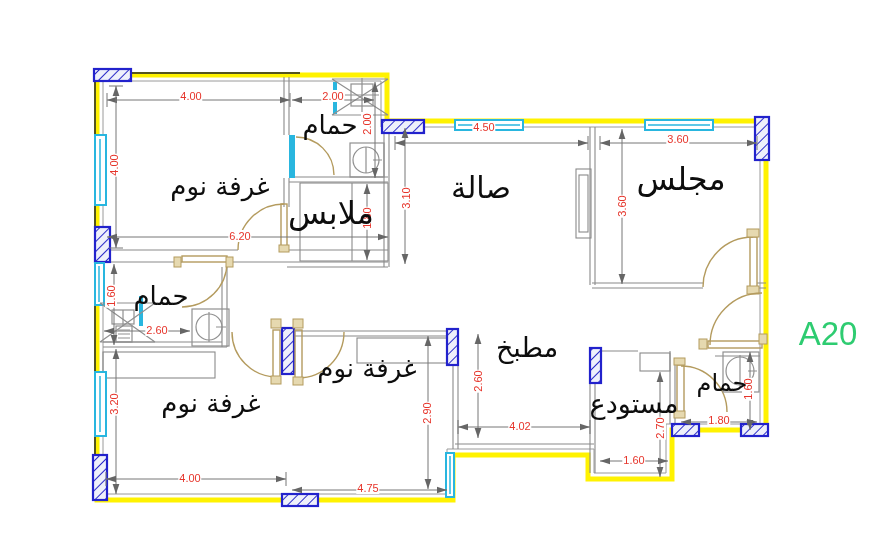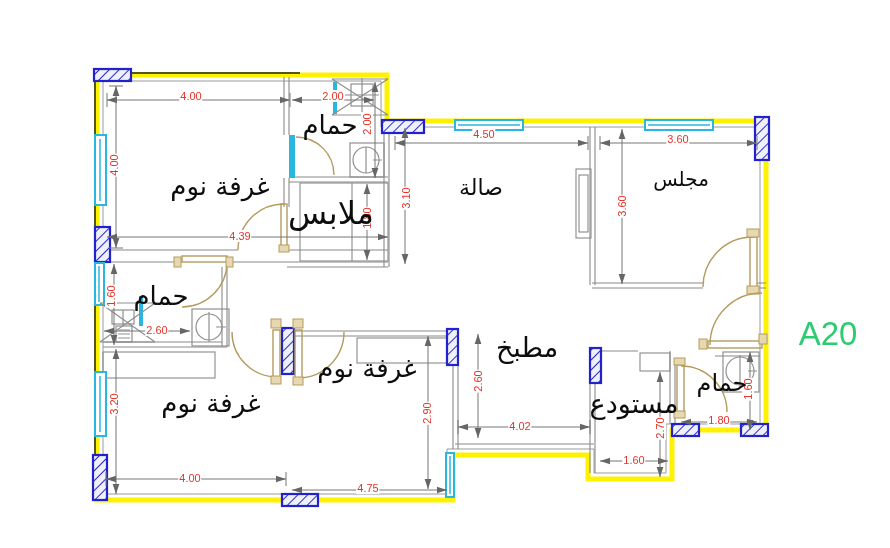--- a/index.html
+++ b/index.html
@@ -232,44 +232,44 @@
     <line class="dimline" x1="600" y1="461" x2="668" y2="461" marker-start="url(#ar)" marker-end="url(#ar)"></line>
     <line class="dimline" x1="750" y1="352" x2="750" y2="430" marker-start="url(#ar)" marker-end="url(#ar)"></line>
     <line class="dimline" x1="681" y1="422" x2="757" y2="422" marker-start="url(#ar)" marker-end="url(#ar)"></line>
   </g>
 </svg>
 
 <span class="dim" style="left:191px;top:96px">4.00</span>
 <span class="dim" style="left:333px;top:96px">2.00</span>
 <span class="dim v" style="left:367px;top:124px">2.00</span>
 <span class="dim v" style="left:114px;top:165px">4.00</span>
-<span class="dim" style="left:240px;top:236px">4.39</span>
+<span class="dim" style="left:240px;top:236px">6.20</span>
 <span class="dim v" style="left:367px;top:218px">1.80</span>
 <span class="dim v" style="left:406px;top:198px">3.10</span>
-<span class="dim" style="left:484px;top:134px">4.50</span>
+<span class="dim" style="left:484px;top:127px">4.50</span>
 <span class="dim" style="left:678px;top:139px">3.60</span>
 <span class="dim v" style="left:622px;top:206px">3.60</span>
 <span class="dim v" style="left:111px;top:296px">1.60</span>
 <span class="dim" style="left:157px;top:330px">2.60</span>
 <span class="dim v" style="left:114px;top:404px">3.20</span>
 <span class="dim" style="left:190px;top:478px">4.00</span>
 <span class="dim" style="left:368px;top:488px">4.75</span>
 <span class="dim v" style="left:427px;top:413px">2.90</span>
 <span class="dim v" style="left:478px;top:381px">2.60</span>
 <span class="dim" style="left:520px;top:426px">4.02</span>
 <span class="dim v" style="left:660px;top:428px">2.70</span>
 <span class="dim" style="left:634px;top:460px">1.60</span>
 <span class="dim v" style="left:748px;top:389px">1.60</span>
 <span class="dim" style="left:719px;top:420px">1.80</span>
 
 <span class="room" style="left:220px;top:186px;font-size:26px">غرفة نوم</span>
 <span class="room" style="left:330px;top:125px;font-size:26px">حمام</span>
 <span class="room" style="left:331px;top:213px;font-size:32px">ملابس</span>
-<span class="room" style="left:481px;top:188px;font-size:22px">صالة</span>
-<span class="room" style="left:681px;top:179px;font-size:20px">مجلس</span>
+<span class="room" style="left:481px;top:188px;font-size:30px">صالة</span>
+<span class="room" style="left:681px;top:179px;font-size:32px">مجلس</span>
 <span class="room" style="left:161px;top:296px;font-size:26px">حمام</span>
 <span class="room" style="left:211px;top:403px;font-size:26px">غرفة نوم</span>
 <span class="room" style="left:367px;top:368px;font-size:26px">غرفة نوم</span>
 <span class="room" style="left:527px;top:347px;font-size:27px">مطبخ</span>
 <span class="room" style="left:634px;top:403px;font-size:27px">مستودع</span>
 <span class="room" style="left:722px;top:383px;font-size:24px">حمام</span>
 
 <span class="code" style="left:828px;top:334px">A20</span>
 
 </div>

